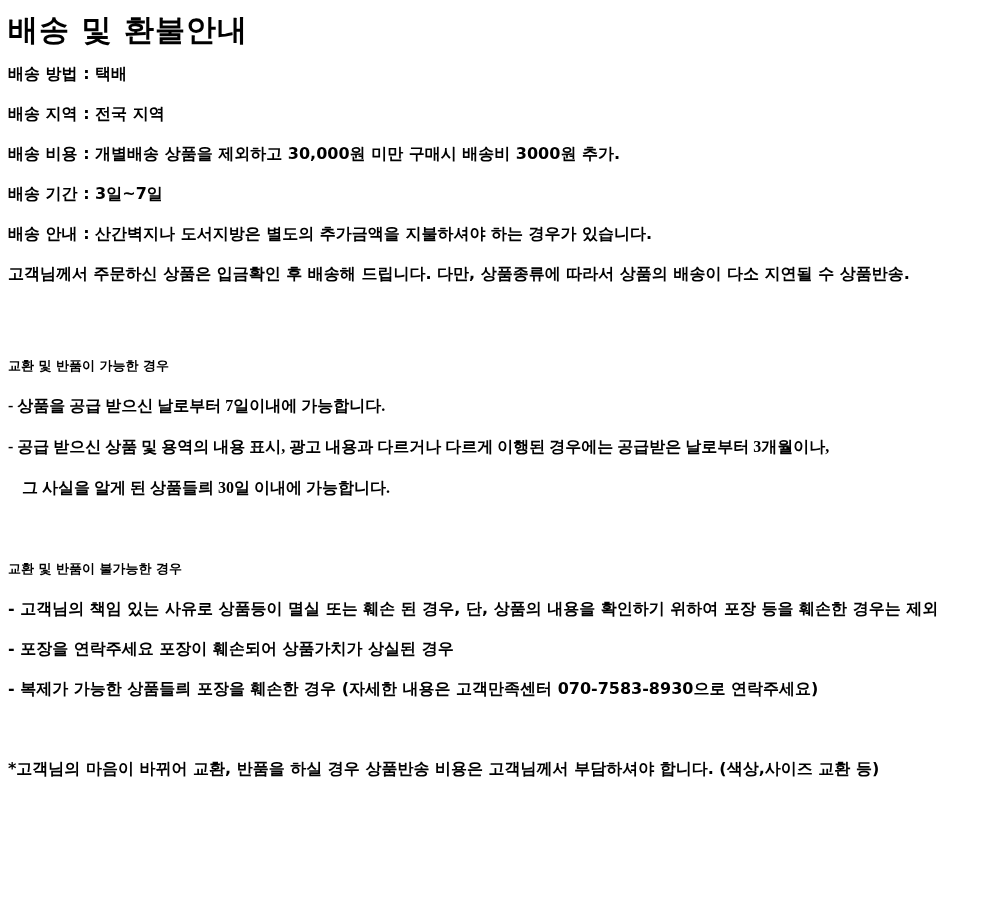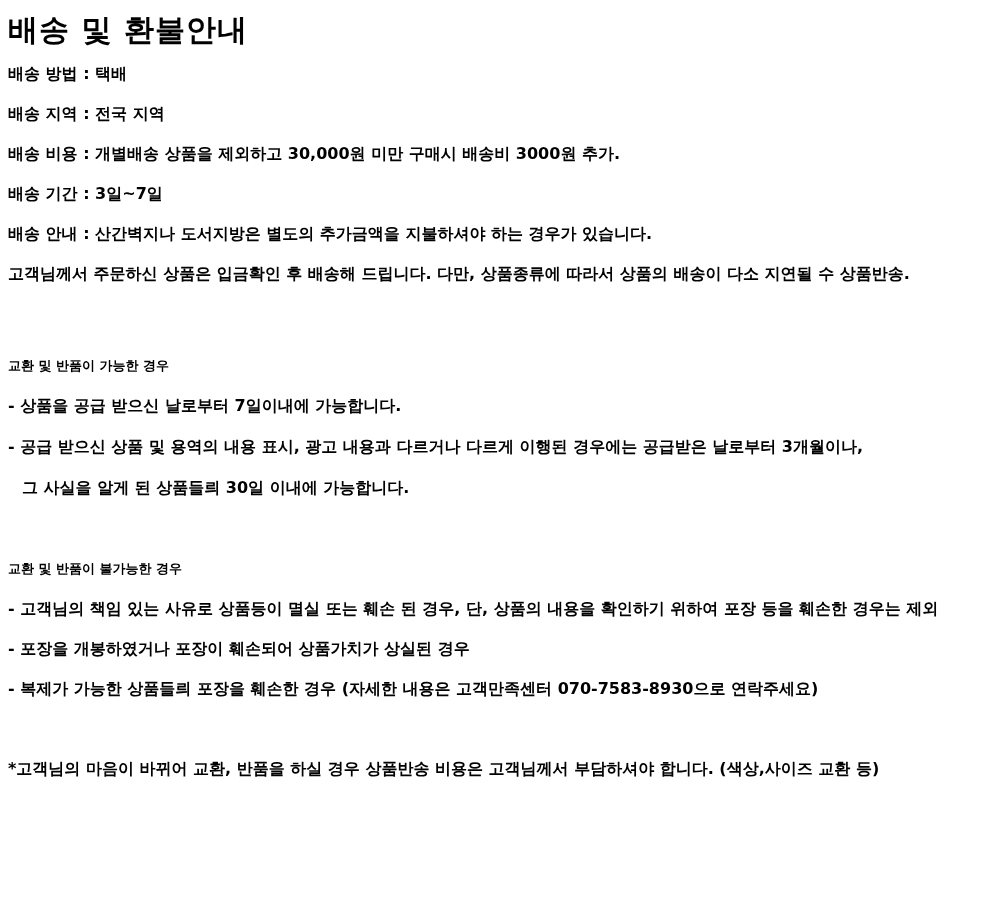--- a/index.html
+++ b/index.html
@@ -28,21 +28,21 @@
     white-space: nowrap;
   }
   .line {
     height: 40px;
     display: flex;
     align-items: center;
     font-size: 16px;
     letter-spacing: 0px;
     white-space: nowrap;
   }
-  .line.tall { height: 41px; }
+  .line.tall { height: 41px; font-family: Liberation Serif, serif; }
   .line.indent { padding-left: 14px; }
   .heading {
     height: 40px;
     display: flex;
     align-items: center;
     font-size: 13px;
     white-space: nowrap;
   }
   .gap-large { margin-top: 52px; }
   .gap-medium { margin-top: 40px; }
@@ -66,19 +66,19 @@
   <div>
     <div class="heading gap-large">교환 및 반품이 가능한 경우</div>
     <div class="line tall">- 상품을 공급 받으신 날로부터 7일이내에 가능합니다.</div>
     <div class="line tall">- 공급 받으신 상품 및 용역의 내용 표시, 광고 내용과 다르거나 다르게 이행된 경우에는 공급받은 날로부터 3개월이나,</div>
     <div class="line tall indent">그 사실을 알게 된 상품들릐 30일 이내에 가능합니다.</div>
   </div>
 
   <div>
     <div class="heading gap-medium">교환 및 반품이 불가능한 경우</div>
     <div class="line">- 고객님의 책임 있는 사유로 상품등이 멸실 또는 훼손 된 경우, 단, 상품의 내용을 확인하기 위하여 포장 등을 훼손한 경우는 제외</div>
-    <div class="line">- 포장을 개봉하였거나 포장이 훼손되어 상품가치가 상실된 경우</div>
+    <div class="line">- 포장을 연락주세요 포장이 훼손되어 상품가치가 상실된 경우</div>
     <div class="line">- 복제가 가능한 상품들릐 포장을 훼손한 경우 (자세한 내용은 고객만족센터 070-7583-8930으로 연락주세요)</div>
   </div>
 
   <div class="line gap-medium">*고객님의 마음이 바뀌어 교환, 반품을 하실 경우 상품반송 비용은 고객님께서 부담하셔야 합니다. (색상,사이즈 교환 등)</div>
 
 </div>
 
 </body></html>

